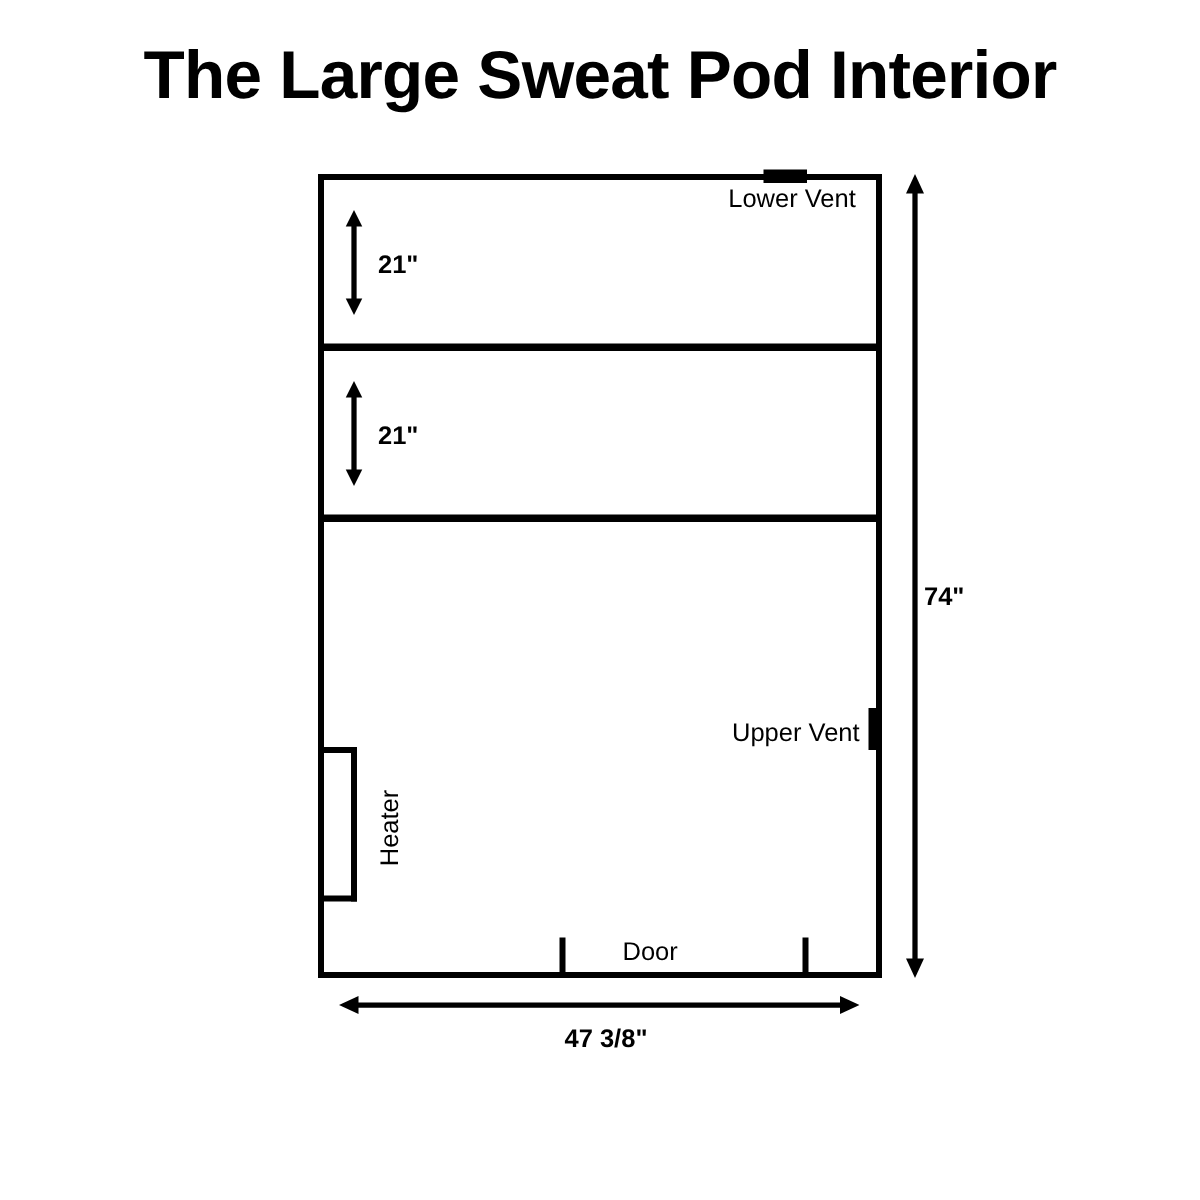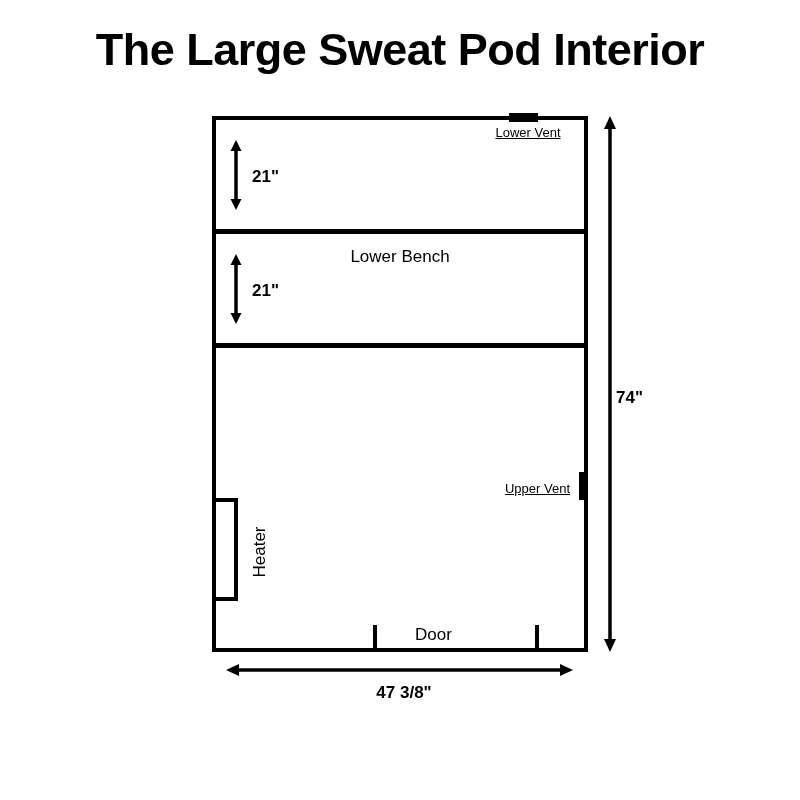--- a/index.html
+++ b/index.html
@@ -79,25 +79,24 @@
   .arrow-v1 { left: 227px; top: 140px; }
   .arrow-v2 { left: 227px; top: 254px; }
   .arrow-height { left: 601px; top: 116px; }
   .arrow-width { left: 226px; top: 661px; }
 
   .vent-marker { background: var(--line, #000000); }
   .lower-vent-marker { left: 509px; top: 113px; width: 29px; height: 9px; }
   .upper-vent-marker { left: 579px; top: 472px; width: 9px; height: 28px; }
 
   .vent-label {
-    font-size: 13px;
+    font-size: 17px;
     line-height: 15px;
     color: var(--text, #000000);
     white-space: nowrap;
-    text-decoration: underline;
   }
   .lower-vent-label { left: 478px; top: 125px; width: 100px; text-align: center; }
   .upper-vent-label { left: 488px; top: 481px; width: 82px; text-align: right; }
 
   .heater-box {
     left: 216px;
     top: 498px;
     width: 22px;
     height: 103px;
     border: 4px solid var(--line, #000000);
@@ -131,21 +130,20 @@
 <body>
 
 <div class="stage">
 
   <div class="abs title">The Large Sweat Pod Interior</div>
 
   <div class="abs pod-outline"></div>
   <div class="abs divider upper"></div>
   <div class="abs divider lower"></div>
 
-  <div class="abs section-label lower">Lower Bench</div>
 
   <svg class="abs arrow arrow-v1" width="18" height="70" viewBox="0 0 18 70">
     <line x1="9" y1="8" x2="9" y2="62" stroke="currentColor" stroke-width="3.5"></line>
     <polygon points="9,0 3.5,11 14.5,11" fill="currentColor"></polygon>
     <polygon points="9,70 3.5,59 14.5,59" fill="currentColor"></polygon>
   </svg>
   <div class="abs dim-label depth-1">21"</div>
 
   <svg class="abs arrow arrow-v2" width="18" height="70" viewBox="0 0 18 70">
     <line x1="9" y1="8" x2="9" y2="62" stroke="currentColor" stroke-width="3.5"></line>

